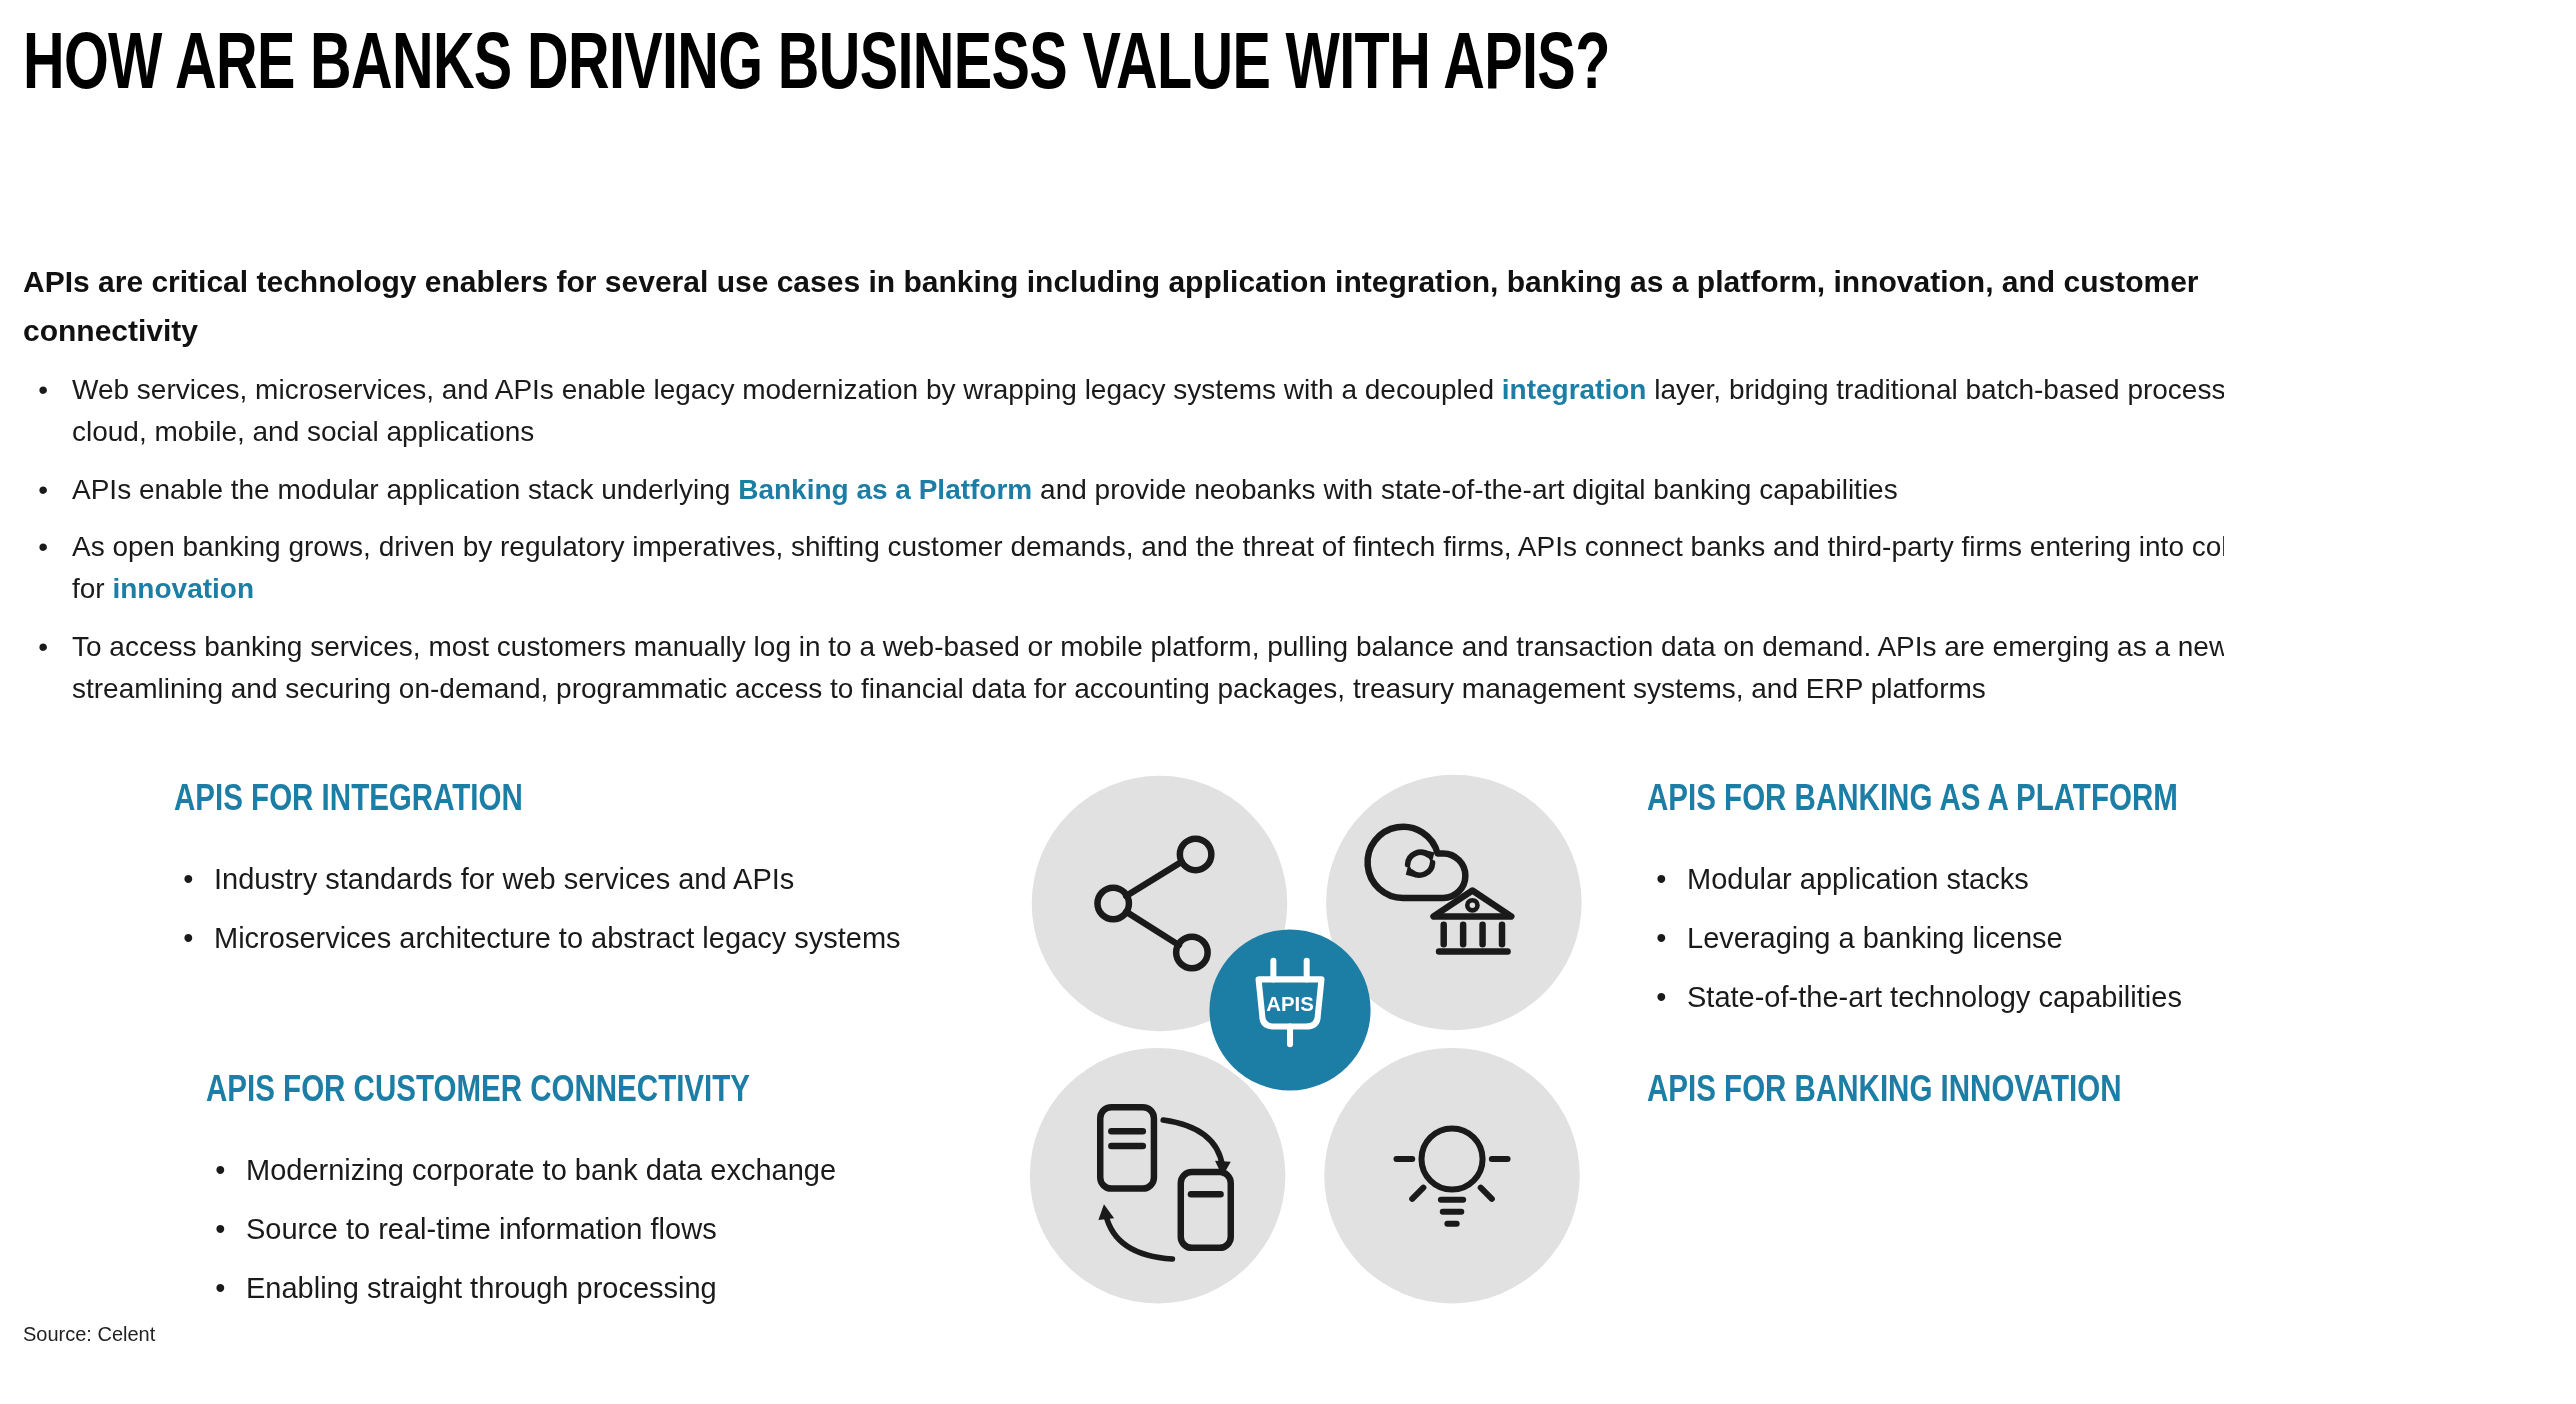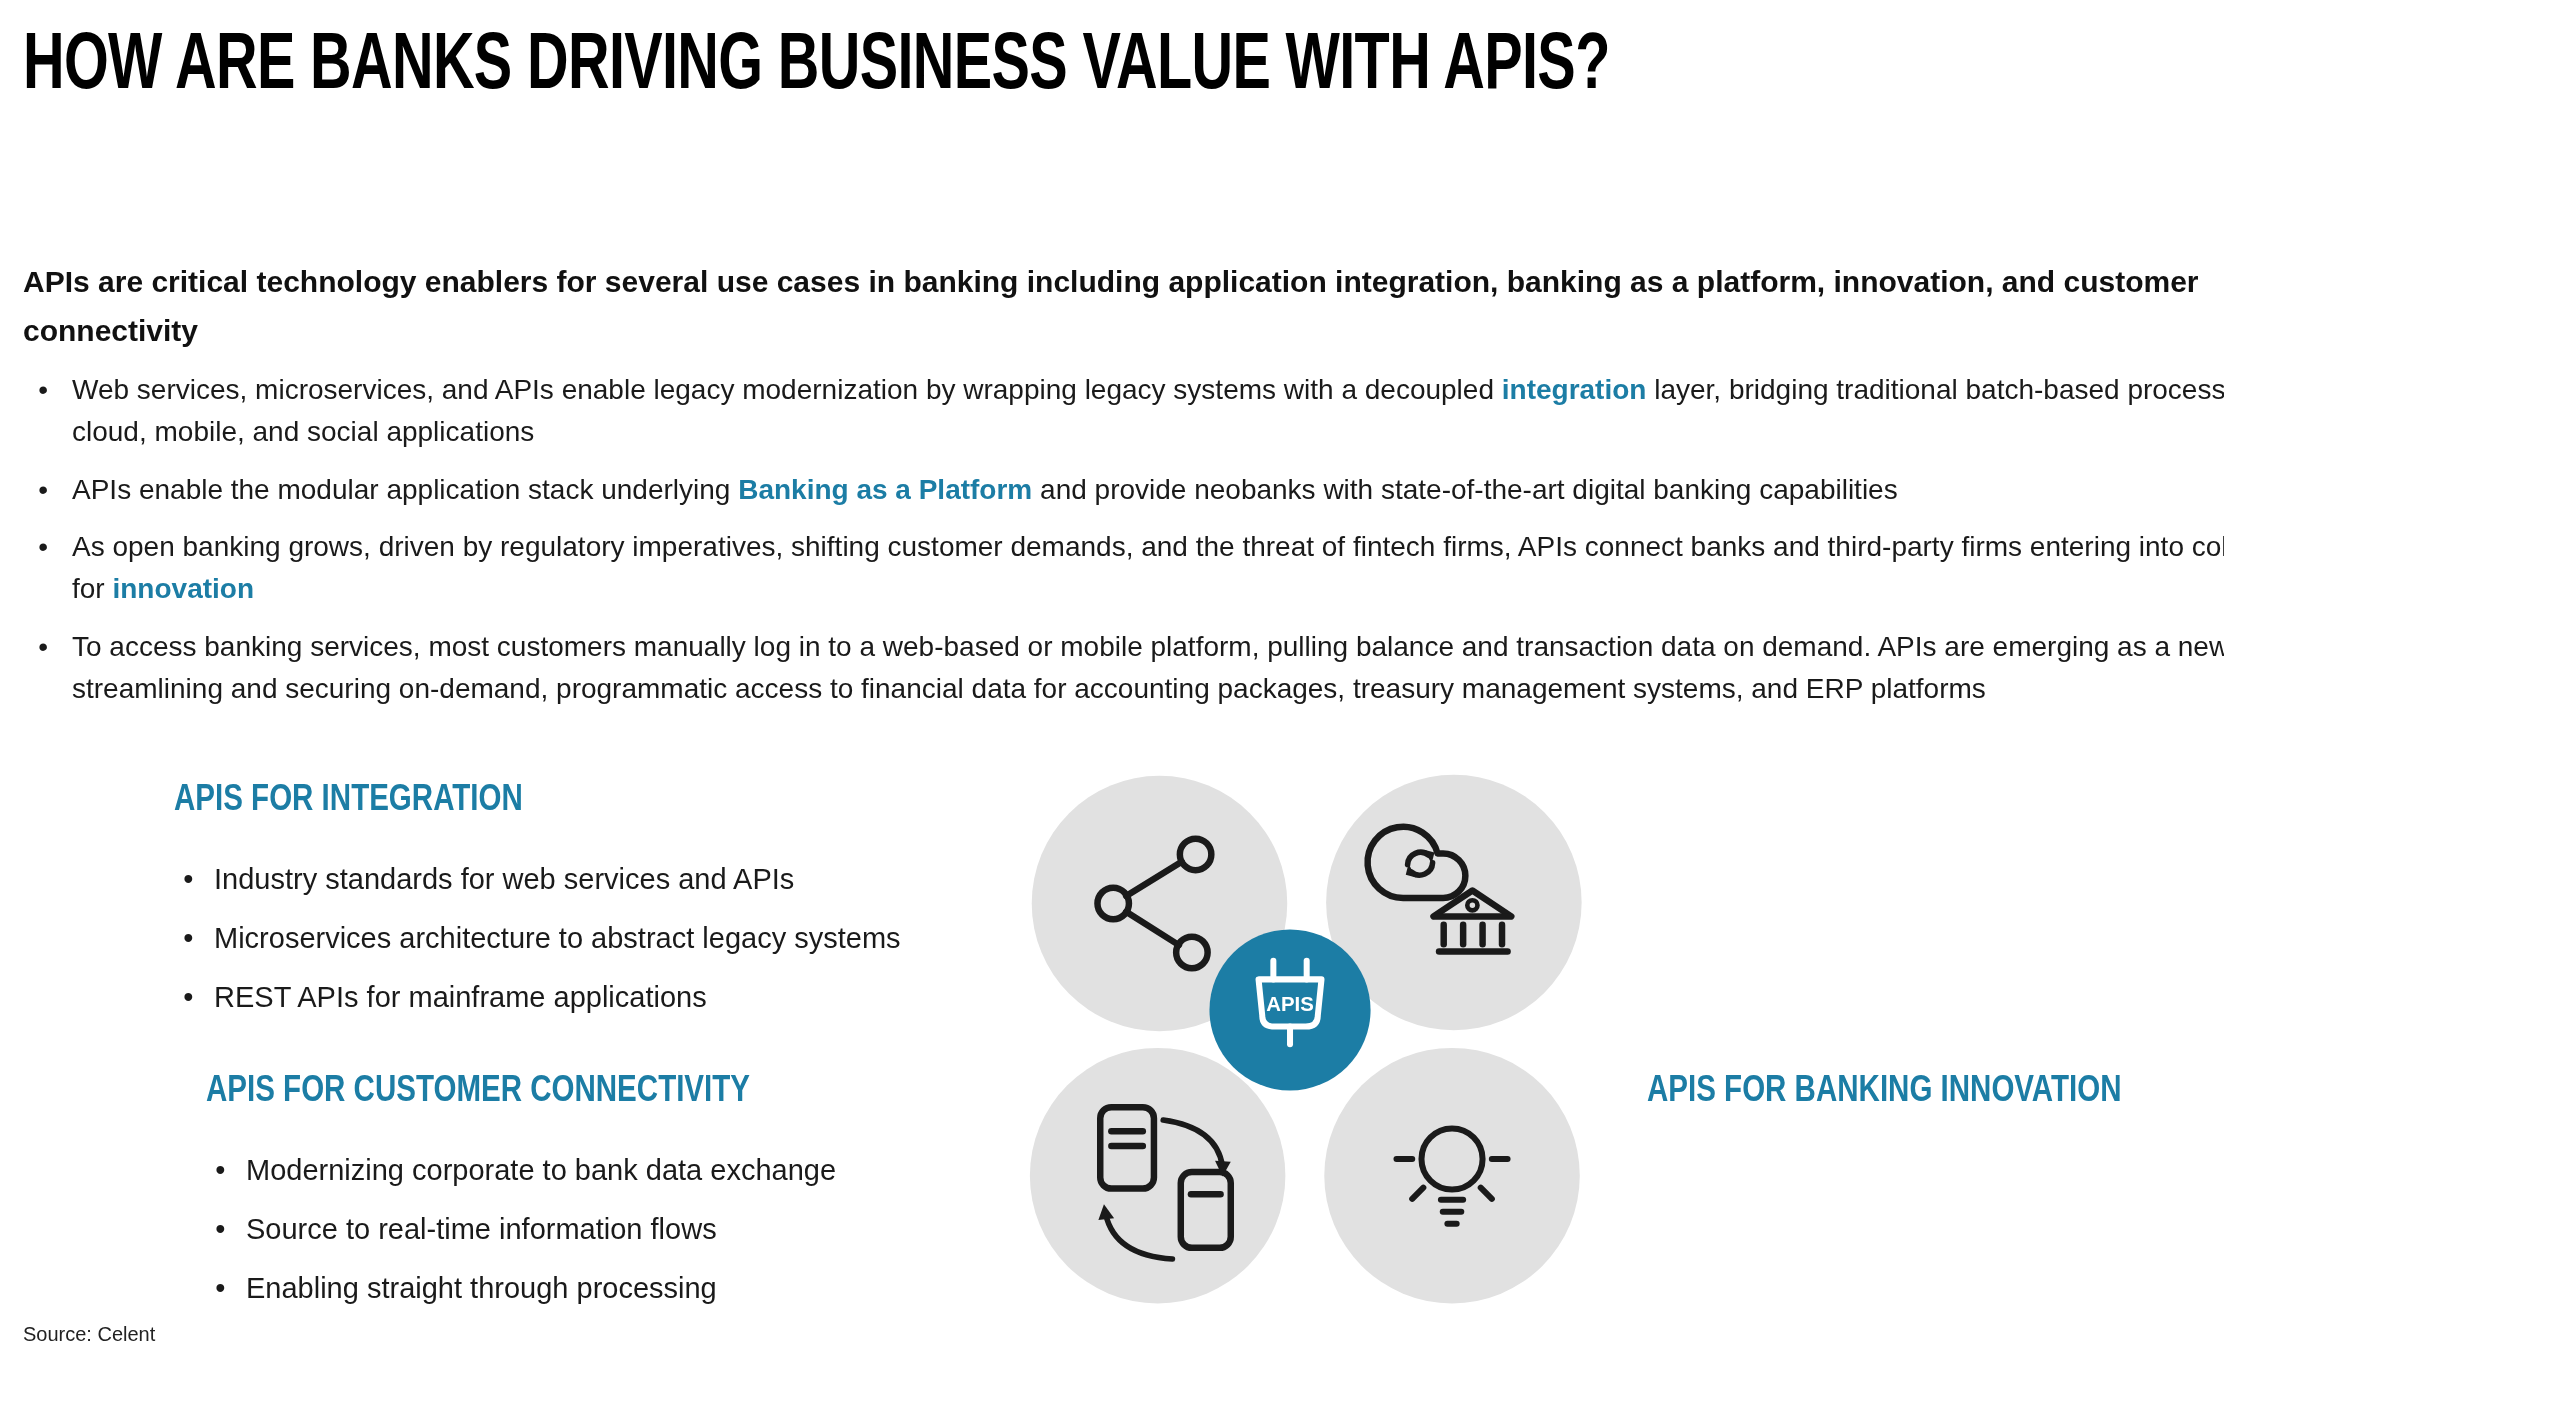--- a/index.html
+++ b/index.html
@@ -126,33 +126,40 @@
       </g>
       <text x="323" y="300" text-anchor="middle" fill="#FFFFFF" font-size="22" font-weight="bold">APIS</text>
     </g>
   </svg>
 
   <section class="panel panel-integration">
     <h2>APIS FOR INTEGRATION</h2>
     <ul>
       <li>Industry standards for web services and APIs</li>
       <li>Microservices architecture to abstract legacy systems</li>
-      <li>REST APIs for mainframe applications</li>
     </ul>
   </section>
 
   <section class="panel panel-connectivity">
     <h2>APIS FOR CUSTOMER CONNECTIVITY</h2>
     <ul>
       <li>Modernizing corporate to bank data exchange</li>
       <li>Source to real-time information flows</li>
       <li>Enabling straight through processing</li>
     </ul>
   </section>
 
+  <section class="panel panel-platform">
+    <h2>APIS FOR BANKING AS A PLATFORM</h2>
+    <ul>
+      <li>Modular application stacks</li>
+      <li>Leveraging a banking license</li>
+      <li>State-of-the-art technology capabilities</li>
+    </ul>
+  </section>
 
   <section class="panel panel-innovation">
     <h2>APIS FOR BANKING INNOVATION</h2>
   </section>
 
   <div class="source">Source: Celent</div>
 
 </div>
 
 

